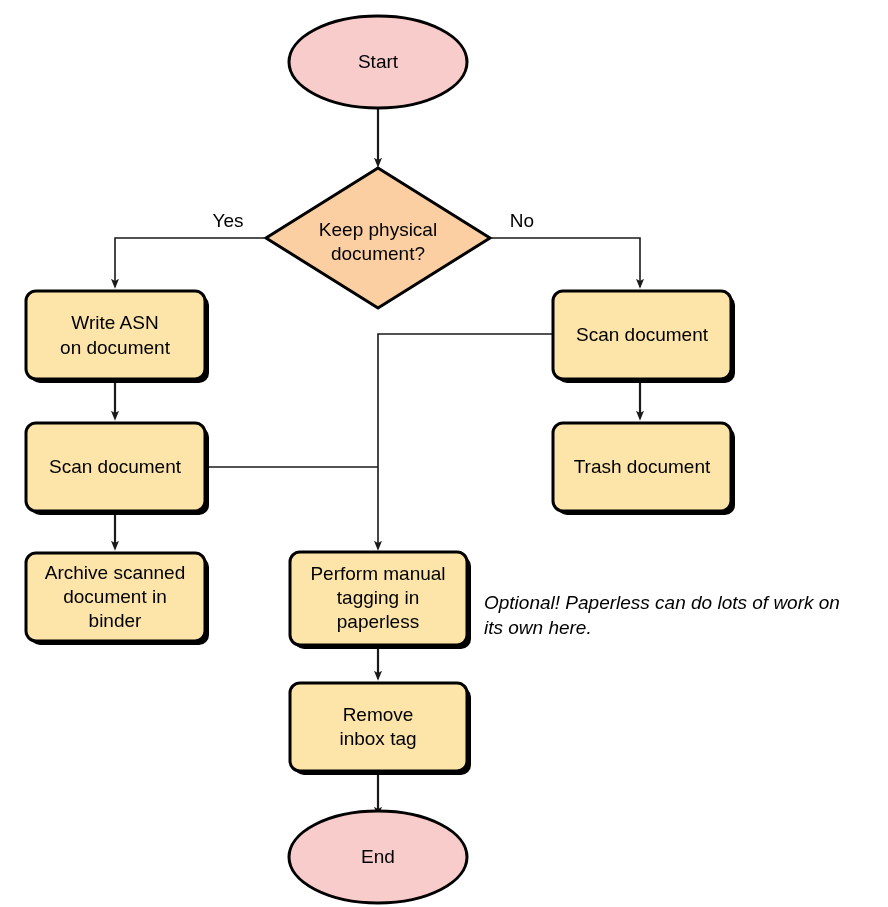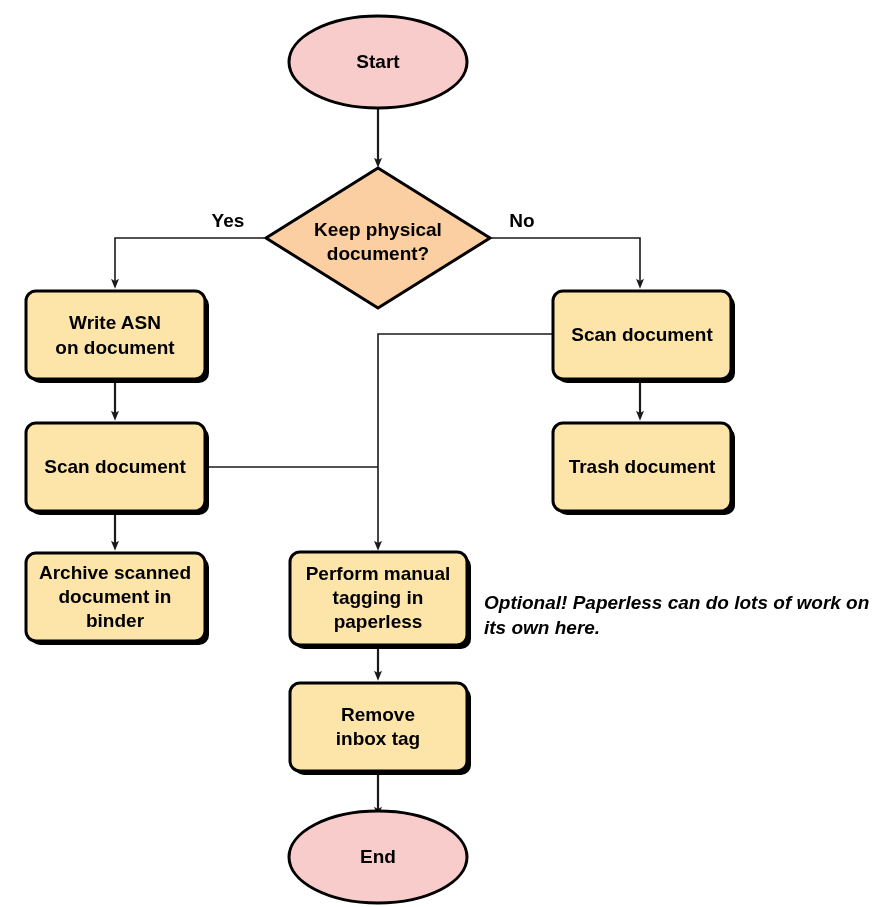--- a/index.html
+++ b/index.html
@@ -10,21 +10,20 @@
   body {
     width: 888px;
     height: 907px;
     font-family: "Liberation Sans", sans-serif;
     overflow: hidden;
   }
   #flowchart-root {
     position: relative;
     width: 801px;
     height: 907px;
-    font-weight: bold;
   }
   svg#flow-svg {
     display: block;
     width: 888px;
     height: 907px;
   }
   .node-shape {
     stroke: #000000;
     stroke-width: 3;
   }

